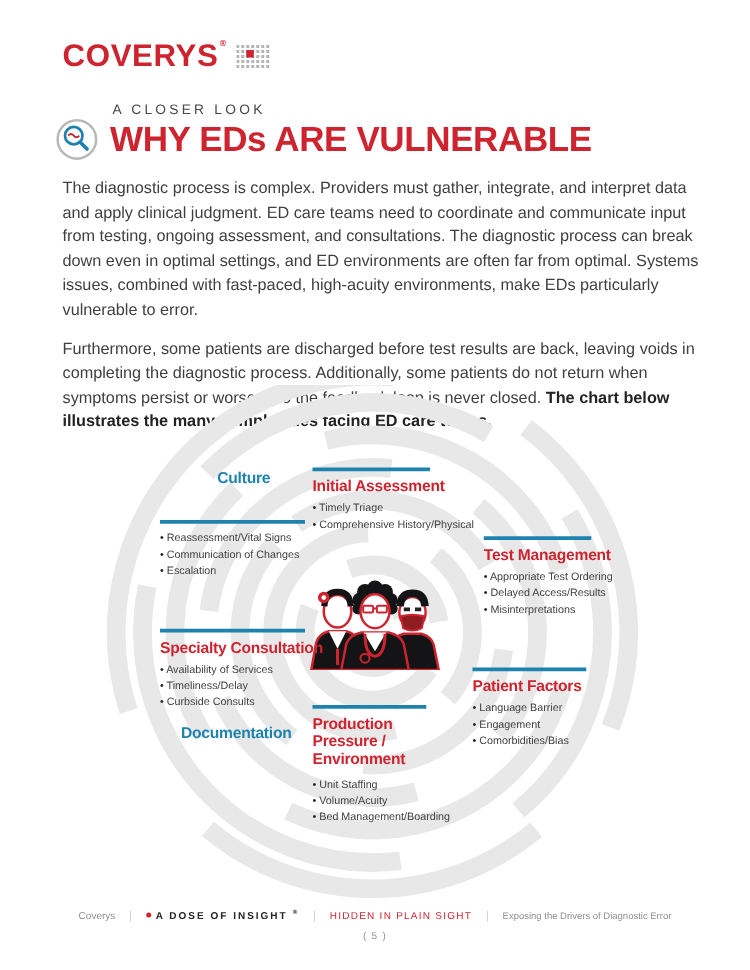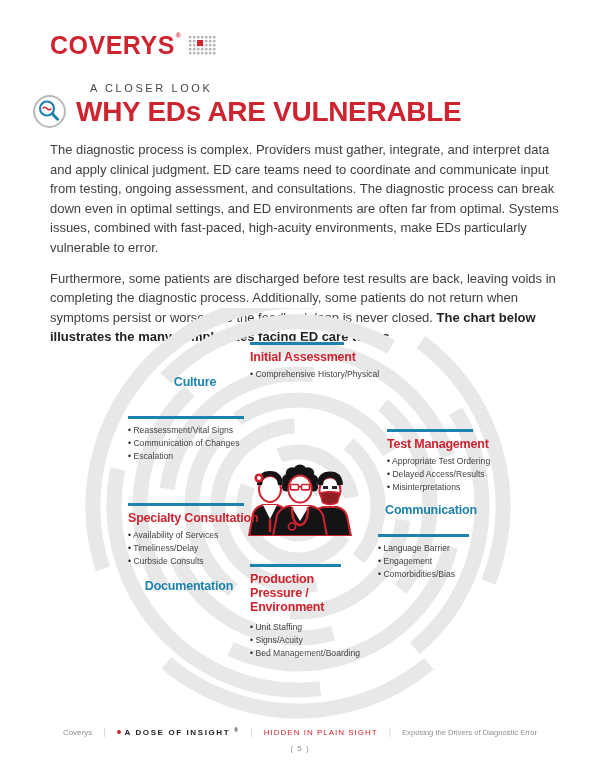--- a/index.html
+++ b/index.html
@@ -12,42 +12,42 @@
   .page{position:relative;width:600px;height:776px;background:#fff;overflow:hidden}
 
   
   .logo-row{position:absolute;left:50px;top:33px;display:flex;align-items:flex-start;gap:8px}
   .logo-text{font-size:25px;font-weight:bold;color:var(--red);letter-spacing:.5px;line-height:1}
   .logo-reg{font-size:7px;color:var(--red);vertical-align:top;position:relative;top:-1px;left:1px}
   .logo-mark{margin-top:3px}
 
   
   .eyebrow{position:absolute;left:90px;top:82px;font-size:11px;letter-spacing:2.6px;color:#48484a}
-  .title-row{position:absolute;left:32px;top:94px;display:flex;align-items:center;gap:9px}
+  .title-row{position:absolute;left:44px;top:94px;display:flex;align-items:center;gap:9px}
   .title{font-size:28px;font-weight:bold;color:var(--red);letter-spacing:-.3px;line-height:1}
   .intro-copy{position:absolute;left:50px;top:140px;width:509px}
   .intro-copy p{font-size:13px;line-height:1.5;color:var(--text);margin-bottom:11.5px}
   .intro-copy p strong{color:#232325}
 
   
   .diagram{position:absolute;left:0;top:308px;width:595px;height:412px;overflow:hidden}
   .spiral{position:absolute;left:0;top:0}
   .people{position:absolute;left:243px;top:144px}
   .plain-label{position:absolute;font-size:12.5px;font-weight:bold;color:var(--blue);letter-spacing:-.2px;text-align:center}
   .pl-culture{left:130px;top:67px;width:130px}
   .pl-communication{left:360px;top:195px;width:142px}
   .pl-documentation{left:118px;top:271px;width:142px}
 
   .node{position:absolute;width:152px}
   .node-line{height:2.5px;background:var(--blue);margin-bottom:5px}
   .node h3{font-size:12.5px;font-weight:bold;color:var(--red);letter-spacing:-.2px;line-height:1.12;margin-bottom:4px}
   .node ul{list-style:none}
   .node li{font-size:8.6px;line-height:1.55;color:var(--text)}
   .node li::before{content:"•  ";color:#232325}
-  .n-ia{left:250px;top:34px}   .n-ia .node-line{width:94px}
+  .n-ia{left:250px;top:66px}   .n-ia .node-line{width:94px}
   .n-om{left:128px;top:108px}  .n-om .node-line{width:116px}
   .n-tm{left:387px;top:121px}  .n-tm .node-line{width:86px}
   .n-sc{left:128px;top:195px}  .n-sc .node-line{width:116px}
   .n-pf{left:378px;top:226px}  .n-pf .node-line{width:91px}
   .n-pp{left:250px;top:256px}  .n-pp .node-line{width:91px}
   .n-pp h3{width:112px;margin-bottom:7px}
 
   
   .footer{position:absolute;left:0;top:727px;width:600px;text-align:center}
   .footer-line{display:flex;justify-content:center;align-items:center;gap:11px}
@@ -145,27 +145,27 @@
         <path d="M48,54 L57,69 L66,54 Z" fill="#fff"></path>
         <path d="M49,55 Q49,72 57,73 Q65,72 65,55" fill="none" stroke="#ce2430" stroke-width="2.4"></path>
         <circle cx="49" cy="74.5" r="3.6" fill="#141416" stroke="#ce2430" stroke-width="1.6"></circle>
         <rect x="47.5" y="32.5" width="8" height="5.4" rx="1" fill="none" stroke="#ce2430" stroke-width="1.6"></rect>
         <rect x="58.5" y="32.5" width="8" height="5.4" rx="1" fill="none" stroke="#ce2430" stroke-width="1.6"></rect>
         <line x1="55.5" y1="34.8" x2="58.5" y2="34.8" stroke="#ce2430" stroke-width="1.6"></line>
       </g>
     </svg>
 
     <div class="plain-label pl-culture">Culture</div>
-    <div class="plain-label pl-communication">Communication</div>
     <div class="plain-label pl-documentation">Documentation</div>
 
     <div class="node n-ia">
       <div class="node-line"></div>
       <h3>Initial Assessment</h3>
       <ul>
+        <li>Timely Triage</li>
         <li>Comprehensive History/Physical</li>
       </ul>
     </div>
 
     <div class="node n-om">
       <div class="node-line"></div>
       <ul>
         <li>Reassessment/Vital Signs</li>
         <li>Communication of Changes</li>
         <li>Escalation</li>
@@ -187,33 +187,34 @@
       <h3>Test Management</h3>
       <ul>
         <li>Appropriate Test Ordering</li>
         <li>Delayed Access/Results</li>
         <li>Misinterpretations</li>
       </ul>
     </div>
 
     <div class="node n-pf">
       <div class="node-line"></div>
+      <h3>Patient Factors</h3>
       <ul>
         <li>Language Barrier</li>
         <li>Engagement</li>
         <li>Comorbidities/Bias</li>
       </ul>
     </div>
 
     <div class="node n-pp">
       <div class="node-line"></div>
       <h3>Production Pressure / Environment</h3>
       <ul>
         <li>Unit Staffing</li>
-        <li>Signs/Acuity</li>
+        <li>Volume/Acuity</li>
         <li>Bed Management/Boarding</li>
       </ul>
     </div>
   </div>
 
   <div class="footer">
     <div class="footer-line">
       <span class="f-brand">Coverys</span>
       <span class="f-sep">|</span>
       <span class="f-series">

